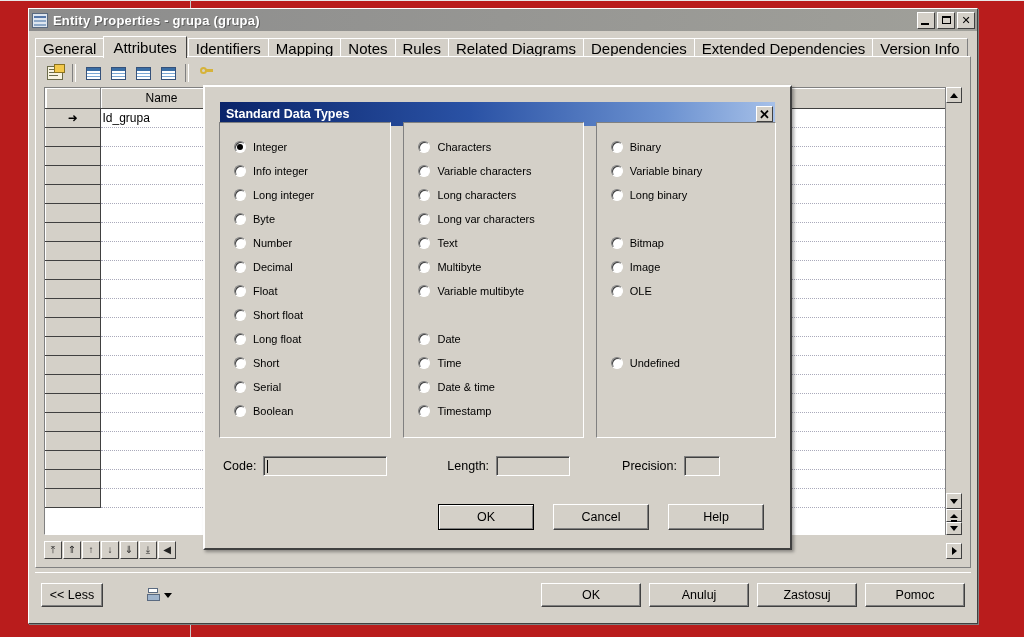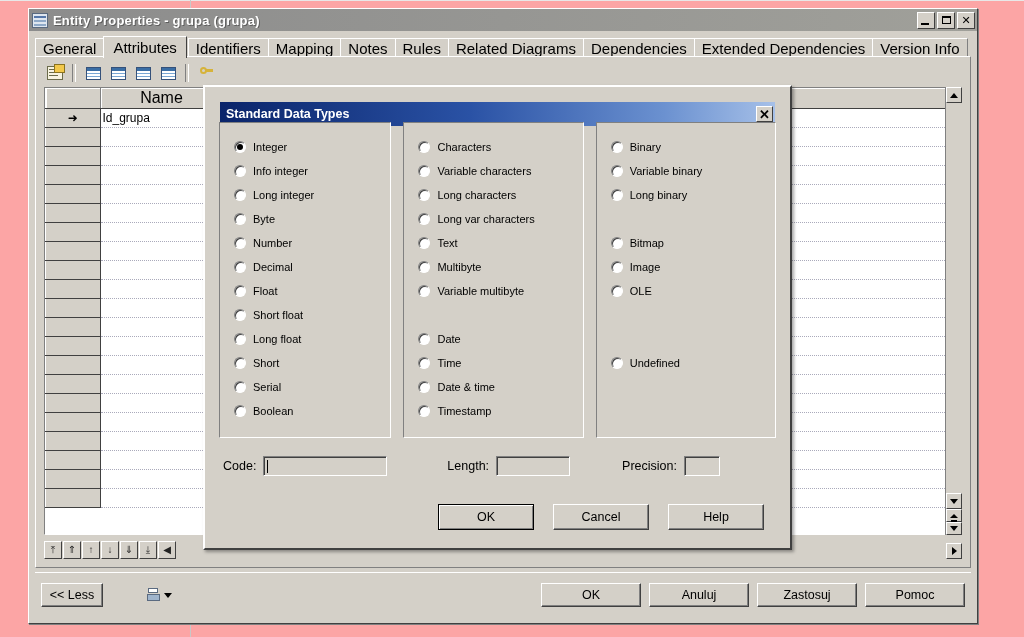--- a/index.html
+++ b/index.html
@@ -5,21 +5,21 @@
   html, body {
     margin: 0; padding: 0;
     width: 1024px; height: 637px;
     background: #ffffff;
     font-family: "Liberation Sans", sans-serif;
     overflow: hidden;
   }
   .app-root {
     position: relative;
     width: 1024px; height: 637px;
-    background: #fca5a5;
+    background: #b91c1c;
   }
   
   .bg-guide-left { position:absolute; left:190px; top:0; width:1px; height:637px; background:#c8c8c8; }
   .bg-guide-top  { position:absolute; left:0; top:0; width:1024px; height:1px; background:#e8e8e8; }
 
   
   .window {
     position: absolute;
     left: 28px; top: 8px;
     width: 948px; height: 614px;
@@ -141,21 +141,21 @@
     background:#ffffff;
     box-sizing:border-box;
     overflow:hidden;
   }
   table.grid { border-collapse:collapse; width:100%; table-layout:fixed; }
   table.grid th {
     height:18px;
     background:#d4d0c8;
     border-right:1px solid #808080;
     border-bottom:1px solid #404040;
-    font-size:16px; font-weight:normal; color:#000;
+    font-size:12px; font-weight:normal; color:#000;
     text-align:center;
     box-shadow: inset 1px 1px 0 #ffffff;
     margin-left: 21px;
   }
   table.grid th.corner { width:52px; }
   table.grid th.c-name { width:120px; }
   table.grid td {
     height:18px;
     font-size:12px;
     border-bottom:1px dotted #aab;

